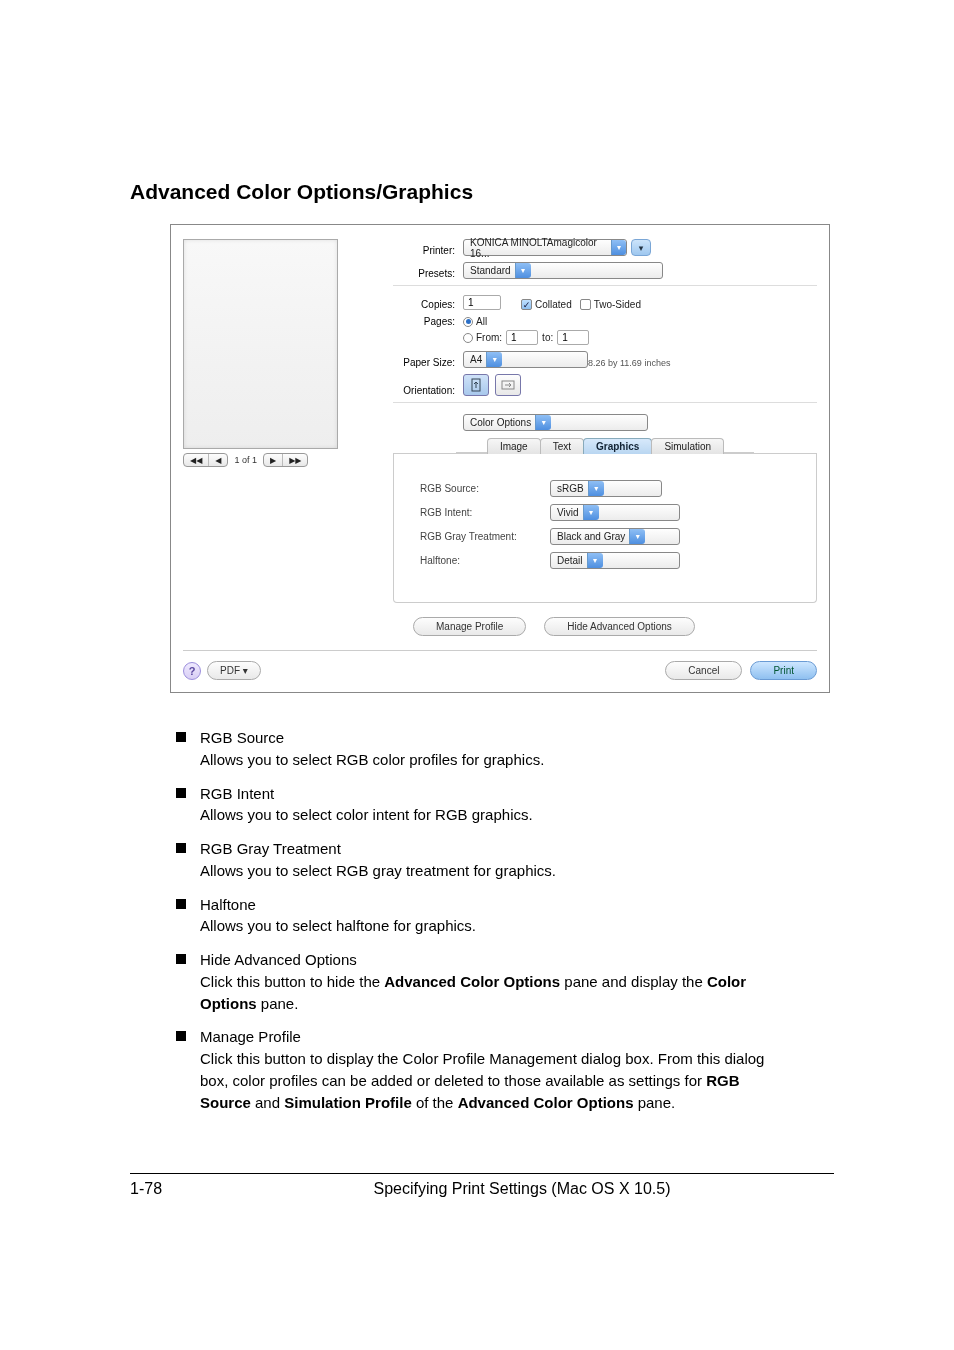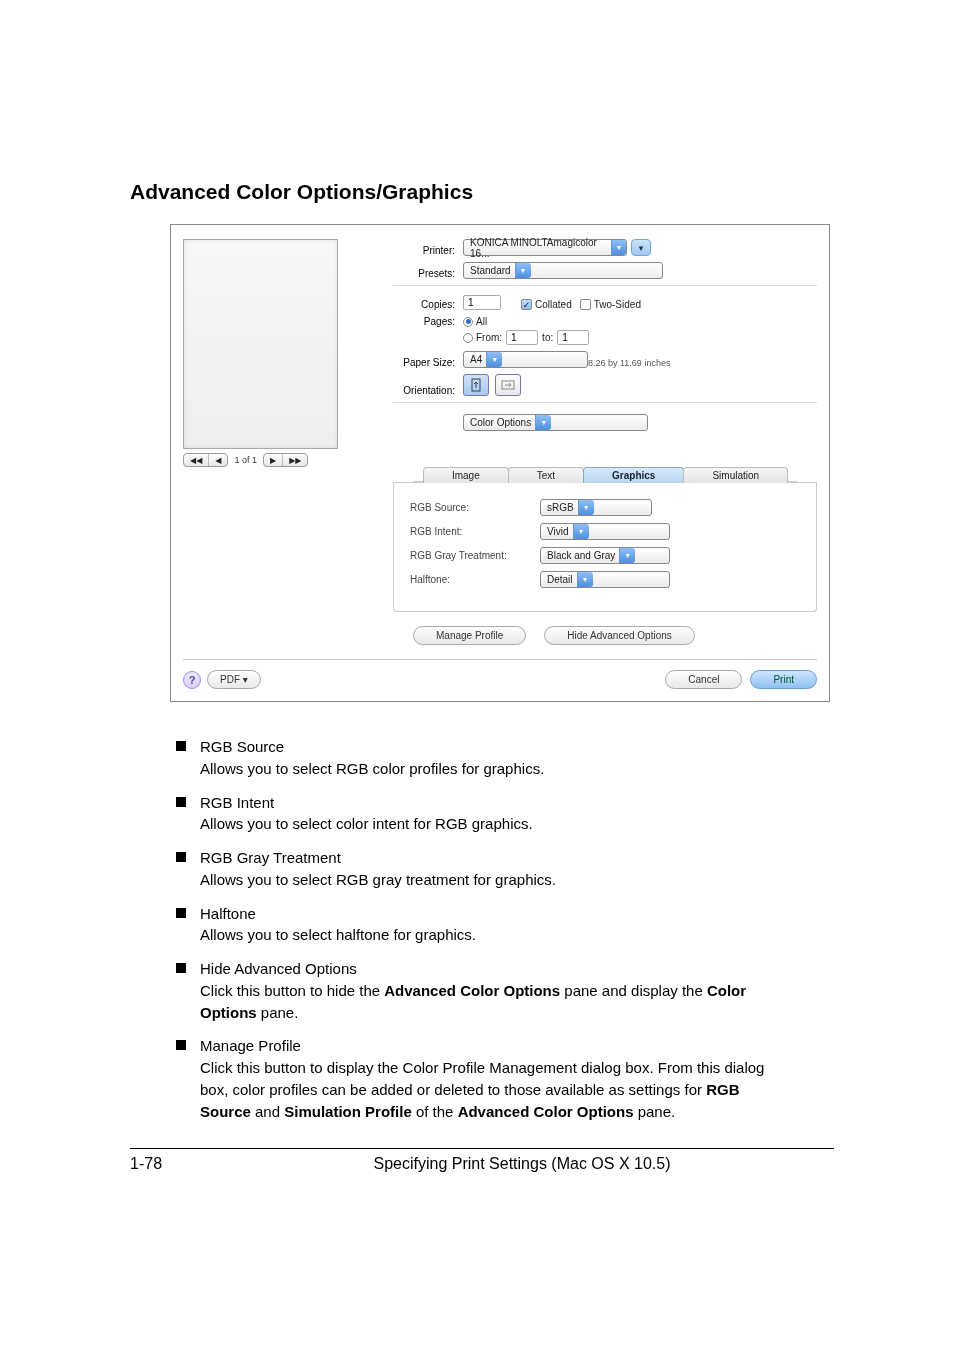--- a/index.html
+++ b/index.html
@@ -130,36 +130,35 @@
   .tabrow {
     display:flex;
     margin-top:6px;
     border-bottom:1px solid #ccc;
     position:relative;
   }
   .tabrow::before, .tabrow::after {
     content:""; flex:1; border-bottom:0;
   }
   .tab {
-    padding:2px 28px;
+    padding:2px 12px;
     font-size:10px;
     border:1px solid #bbb;
     border-bottom:none;
     background:linear-gradient(#f6f6f6,#e4e4e4);
     border-radius:4px 4px 0 0;
     position:relative;
     top:1px;
     margin-right:-1px;
-    margin-top:29px;
   }
   .tab.sel { background:linear-gradient(#d7e9fb,#b9d6f1); border-color:#8ab; font-weight:bold; color:#123;}
   .opt-panel {
     border:1px solid #ccc;
     border-top:none;
-    padding:16px;
+    padding:26px;
     border-radius:0 0 4px 4px;
   }
   .opt-row { display:flex; align-items:center; margin-bottom:7px; }
   .opt-row .olabel { width:130px; font-size:10px; color:#444; }
   .pillbtn {
     display:inline-block;
     padding:3px 22px;
     border:1px solid #aaa;
     border-radius:10px;
     background:linear-gradient(#fdfdfd,#e9e9e9);
@@ -195,21 +194,21 @@
     line-height: 1.45;
   }
   .bullets li { list-style:none; margin-bottom:12px; position:relative; padding-left:0; }
   .bullets li .sq {
     position:absolute; left:-24px; top:5px;
     width:10px; height:10px; background:#000;
   }
   .bullets li .ttl { display:block; }
   .footer-line {
     position:absolute;
-    left:130px; right:120px; top:1148px;
+    left:130px; right:120px; top:1173px;
     border-top:1px solid #000;
     padding-top:6px;
     display:flex;
     font-size:16px;
   }
   .footer-line .pn { width:80px; }
   .footer-line .sec { flex:1; text-align:center; }
 </style>
 </head>
 <body>

